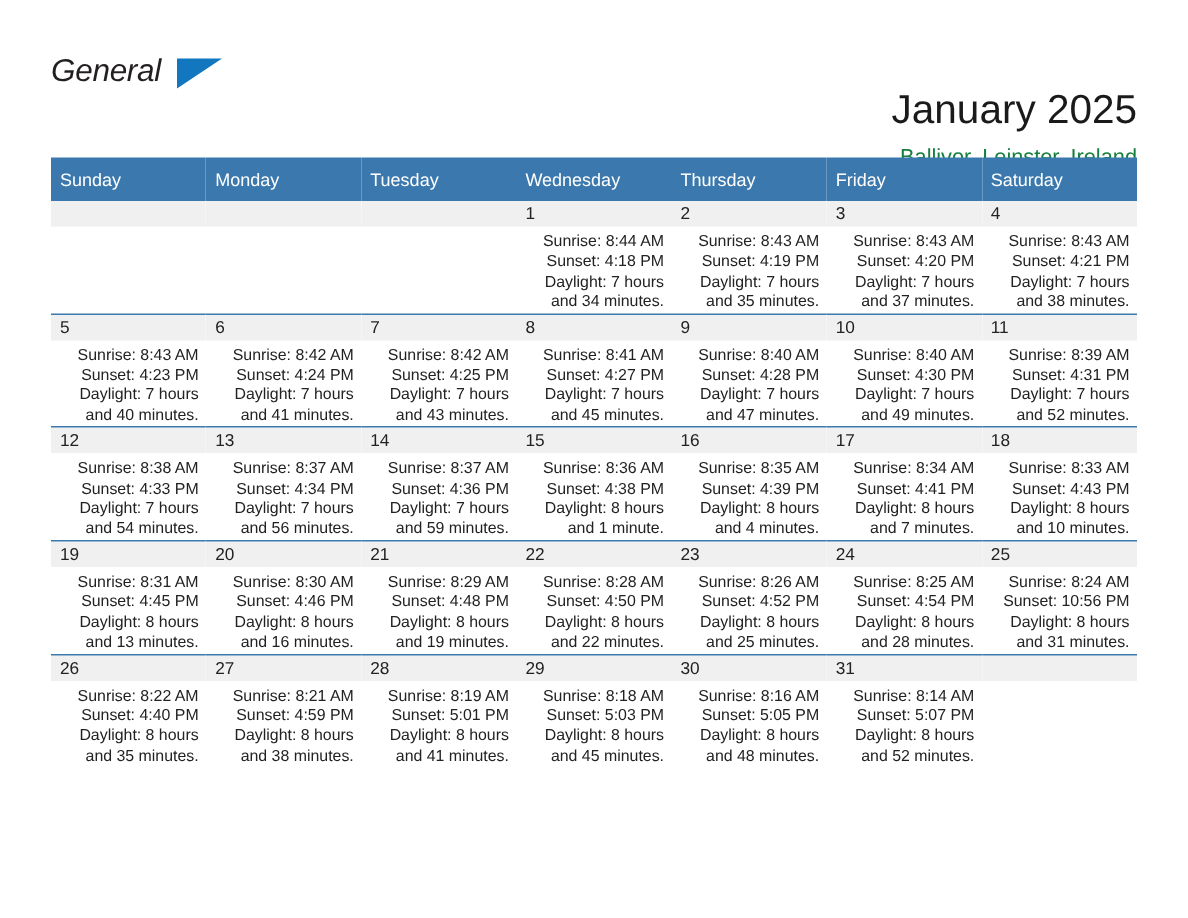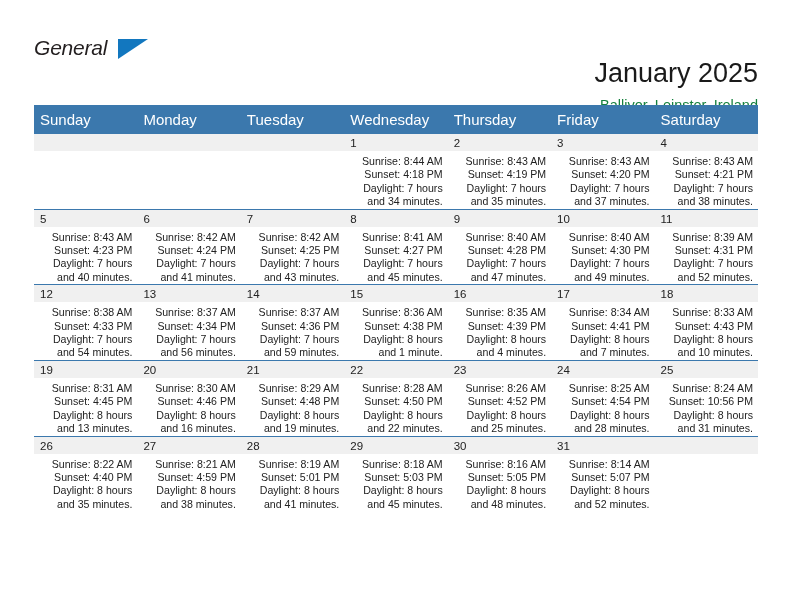--- a/index.html
+++ b/index.html
@@ -92,21 +92,21 @@
     position: absolute;
     left: 34px;
     top: 105px;
     width: 724px;
     border-collapse: collapse;
     table-layout: fixed;
   }
   .calendar th {
     background: #3b78ad;
     color: #ffffff;
-    font-size: 15px;
+    font-size: 12px;
     font-weight: normal;
     text-align: left;
     padding: 5px 0 5px 6px;
     height: 19px;
     border: none;
   }
   .calendar td {
     vertical-align: top;
     padding: 0;
     border-top: 1.4px solid #3b78ad;

